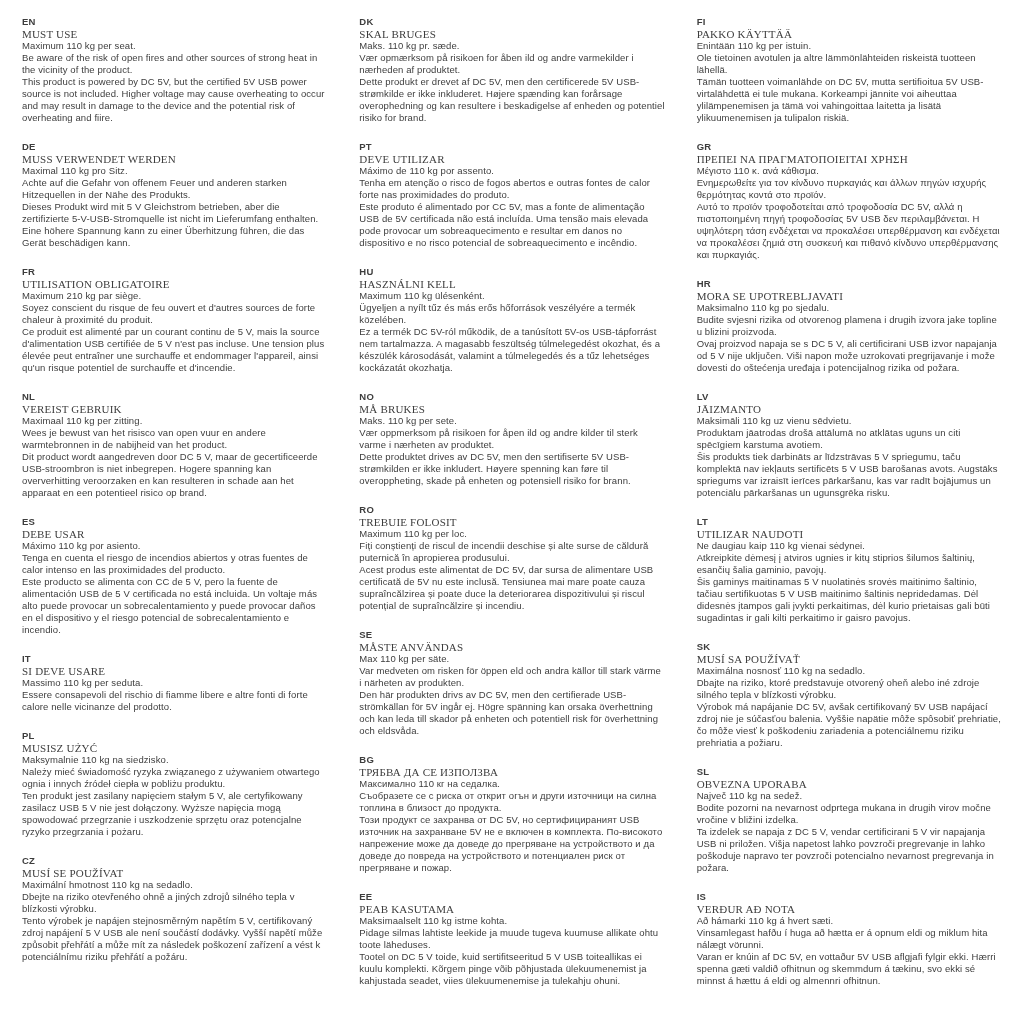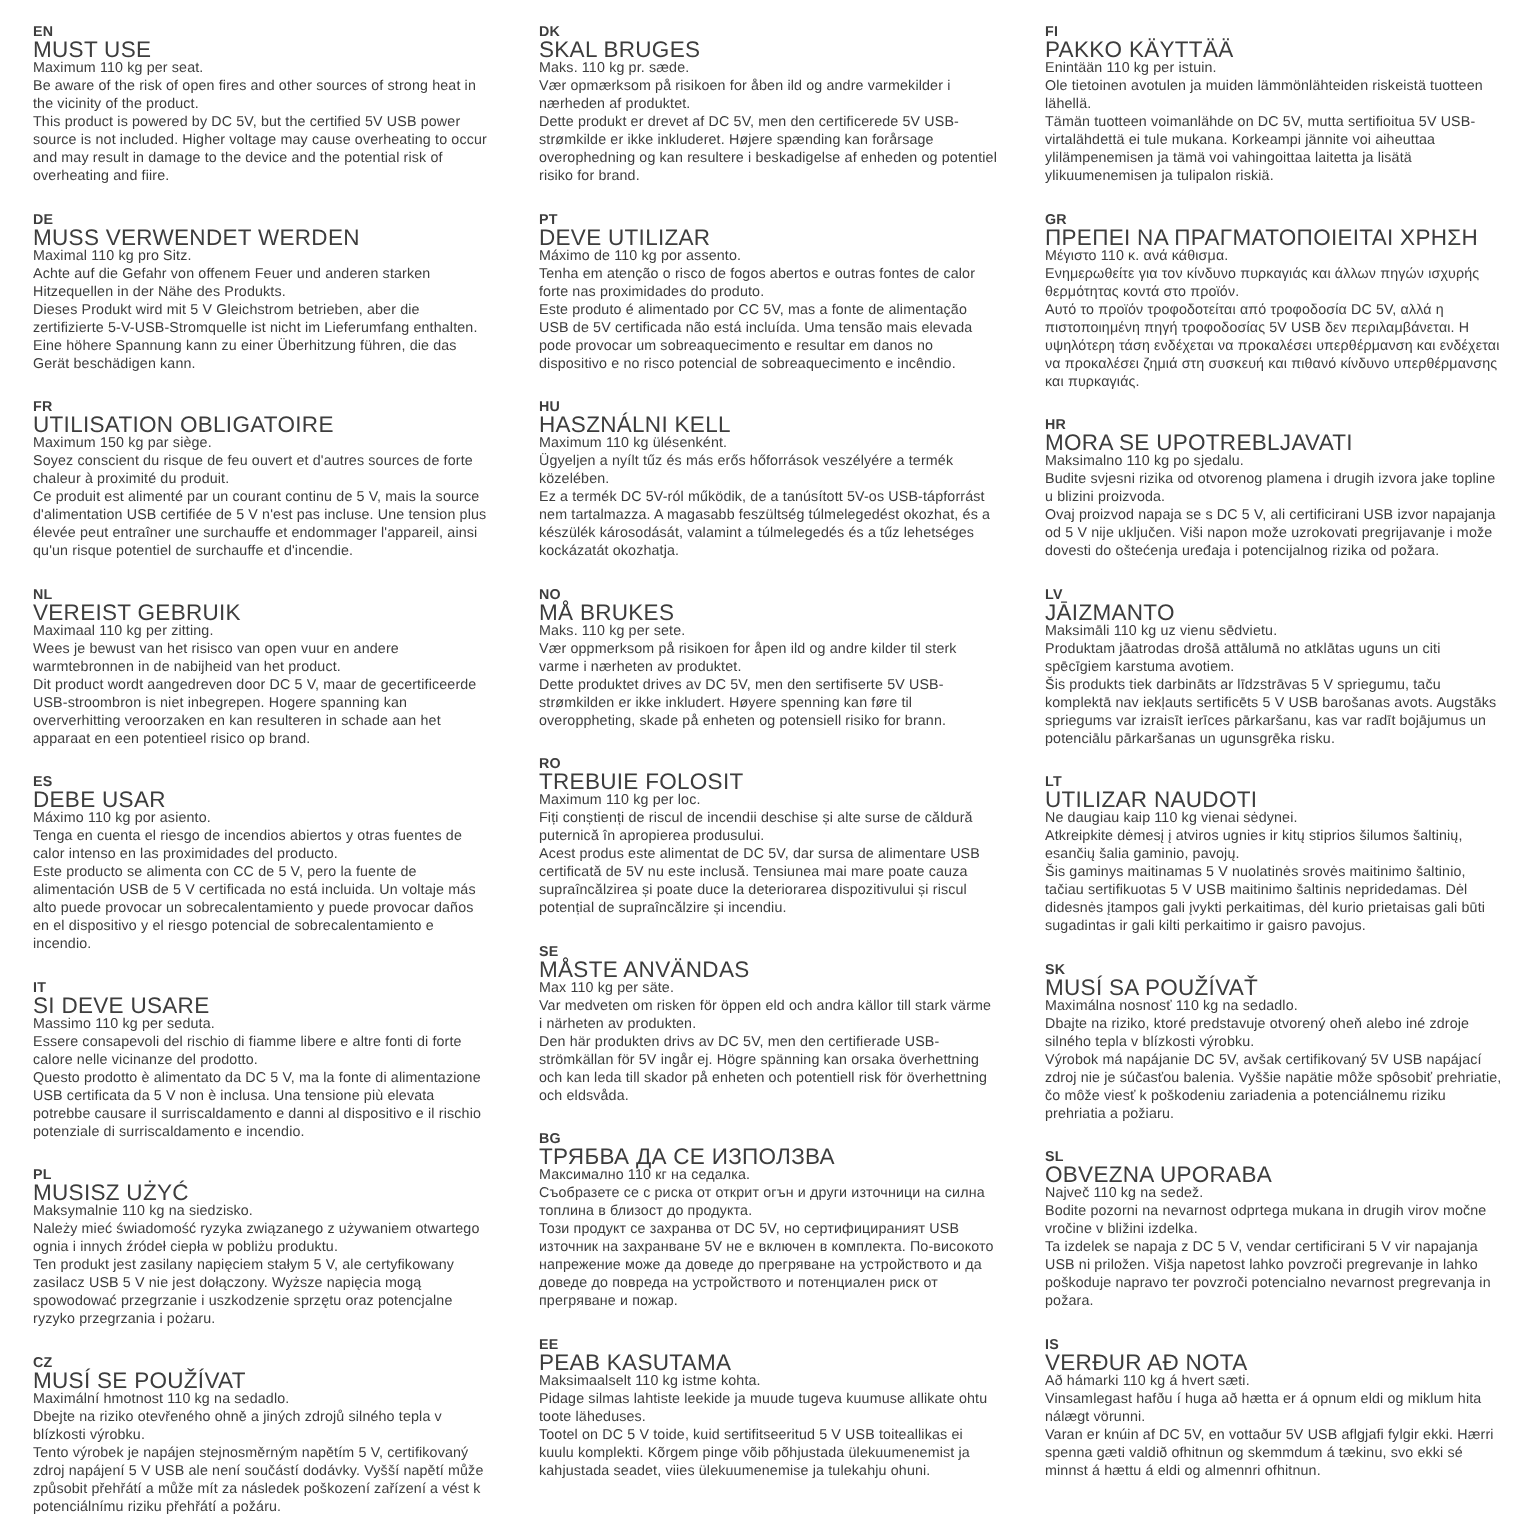--- a/index.html
+++ b/index.html
@@ -29,23 +29,24 @@
   .section {
     margin-bottom: 17px;
   }
   .lang-code {
     font-size: 9.5px;
     font-weight: bold;
     line-height: 12px;
     letter-spacing: 0.2px;
   }
   .section-title {
-    font-size: 15px;
+    font-size: 11px;
     line-height: 12px;
     letter-spacing: 0.2px;
+    font-family: Liberation Serif, serif;
   }
   .section p {
     margin: 0;
     font-size: 9.5px;
     line-height: 12px;
     letter-spacing: 0.1px;
   }
 </style>
 </head>
 <body>
@@ -62,21 +63,21 @@
       <div class="section">
         <div class="lang-code">DE</div>
         <div class="section-title">MUSS VERWENDET WERDEN</div>
         <p>Maximal 110 kg pro Sitz.</p>
         <p>Achte auf die Gefahr von offenem Feuer und anderen starken Hitzequellen in der Nähe des Produkts.</p>
         <p>Dieses Produkt wird mit 5 V Gleichstrom betrieben, aber die zertifizierte 5-V-USB-Stromquelle ist nicht im Lieferumfang enthalten. Eine höhere Spannung kann zu einer Überhitzung führen, die das Gerät beschädigen kann.</p>
       </div>
       <div class="section">
         <div class="lang-code">FR</div>
         <div class="section-title">UTILISATION OBLIGATOIRE</div>
-        <p>Maximum 150 kg par siège.</p>
+        <p>Maximum 210 kg par siège.</p>
         <p>Soyez conscient du risque de feu ouvert et d'autres sources de forte chaleur à proximité du produit.</p>
         <p>Ce produit est alimenté par un courant continu de 5 V, mais la source d'alimentation USB certifiée de 5 V n'est pas incluse. Une tension plus élevée peut entraîner une surchauffe et endommager l'appareil, ainsi qu'un risque potentiel de surchauffe et d'incendie.</p>
       </div>
       <div class="section">
         <div class="lang-code">NL</div>
         <div class="section-title">VEREIST GEBRUIK</div>
         <p>Maximaal 110 kg per zitting.</p>
         <p>Wees je bewust van het risisco van open vuur en andere warmtebronnen in de nabijheid van het product.</p>
         <p>Dit product wordt aangedreven door DC 5 V, maar de gecertificeerde USB-stroombron is niet inbegrepen. Hogere spanning kan oververhitting veroorzaken en kan resulteren in schade aan het apparaat en een potentieel risico op brand.</p>
       </div>
@@ -85,21 +86,20 @@
         <div class="section-title">DEBE USAR</div>
         <p>Máximo 110 kg por asiento.</p>
         <p>Tenga en cuenta el riesgo de incendios abiertos y otras fuentes de calor intenso en las proximidades del producto.</p>
         <p>Este producto se alimenta con CC de 5 V, pero la fuente de alimentación USB de 5 V certificada no está incluida. Un voltaje más alto puede provocar un sobrecalentamiento y puede provocar daños en el dispositivo y el riesgo potencial de sobrecalentamiento e incendio.</p>
       </div>
       <div class="section">
         <div class="lang-code">IT</div>
         <div class="section-title">SI DEVE USARE</div>
         <p>Massimo 110 kg per seduta.</p>
         <p>Essere consapevoli del rischio di fiamme libere e altre fonti di forte calore nelle vicinanze del prodotto.</p>
-        <p>Questo prodotto è alimentato da DC 5 V, ma la fonte di alimentazione USB certificata da 5 V non è inclusa. Una tensione più elevata potrebbe causare il surriscaldamento e danni al dispositivo e il rischio potenziale di surriscaldamento e incendio.</p>
       </div>
       <div class="section">
         <div class="lang-code">PL</div>
         <div class="section-title">MUSISZ UŻYĆ</div>
         <p>Maksymalnie 110 kg na siedzisko.</p>
         <p>Należy mieć świadomość ryzyka związanego z używaniem otwartego ognia i innych źródeł ciepła w pobliżu produktu.</p>
         <p>Ten produkt jest zasilany napięciem stałym 5 V, ale certyfikowany zasilacz USB 5 V nie jest dołączony. Wyższe napięcia mogą spowodować przegrzanie i uszkodzenie sprzętu oraz potencjalne ryzyko przegrzania i pożaru.</p>
       </div>
       <div class="section">
         <div class="lang-code">CZ</div>
@@ -165,21 +165,21 @@
         <p>Maksimaalselt 110 kg istme kohta.</p>
         <p>Pidage silmas lahtiste leekide ja muude tugeva kuumuse allikate ohtu toote läheduses.</p>
         <p>Tootel on DC 5 V toide, kuid sertifitseeritud 5 V USB toiteallikas ei kuulu komplekti. Kõrgem pinge võib põhjustada ülekuumenemist ja kahjustada seadet, viies ülekuumenemise ja tulekahju ohuni.</p>
       </div>
     </div>
   <div class="column">
       <div class="section">
         <div class="lang-code">FI</div>
         <div class="section-title">PAKKO KÄYTTÄÄ</div>
         <p>Enintään 110 kg per istuin.</p>
-        <p>Ole tietoinen avotulen ja muiden lämmönlähteiden riskeistä tuotteen lähellä.</p>
+        <p>Ole tietoinen avotulen ja altre lämmönlähteiden riskeistä tuotteen lähellä.</p>
         <p>Tämän tuotteen voimanlähde on DC 5V, mutta sertifioitua 5V USB-virtalähdettä ei tule mukana. Korkeampi jännite voi aiheuttaa ylilämpenemisen ja tämä voi vahingoittaa laitetta ja lisätä ylikuumenemisen ja tulipalon riskiä.</p>
       </div>
       <div class="section">
         <div class="lang-code">GR</div>
         <div class="section-title">ΠΡΕΠΕΙ ΝΑ ΠΡΑΓΜΑΤΟΠΟΙΕΙΤΑΙ ΧΡΗΣΗ</div>
         <p>Μέγιστο 110 κ. ανά κάθισμα.</p>
         <p>Ενημερωθείτε για τον κίνδυνο πυρκαγιάς και άλλων πηγών ισχυρής θερμότητας κοντά στο προϊόν.</p>
         <p>Αυτό το προϊόν τροφοδοτείται από τροφοδοσία DC 5V, αλλά η πιστοποιημένη πηγή τροφοδοσίας 5V USB δεν περιλαμβάνεται. Η υψηλότερη τάση ενδέχεται να προκαλέσει υπερθέρμανση και ενδέχεται να προκαλέσει ζημιά στη συσκευή και πιθανό κίνδυνο υπερθέρμανσης και πυρκαγιάς.</p>
       </div>
       <div class="section">

